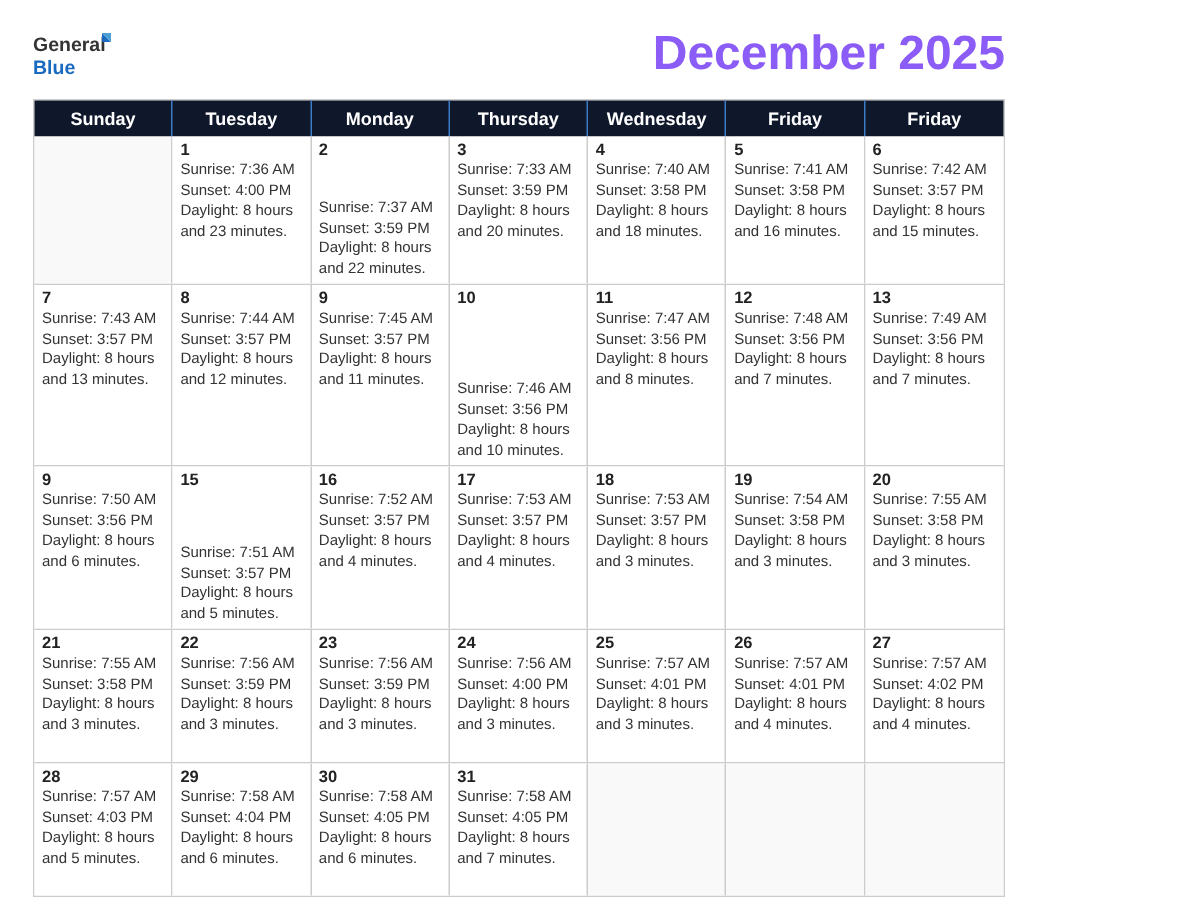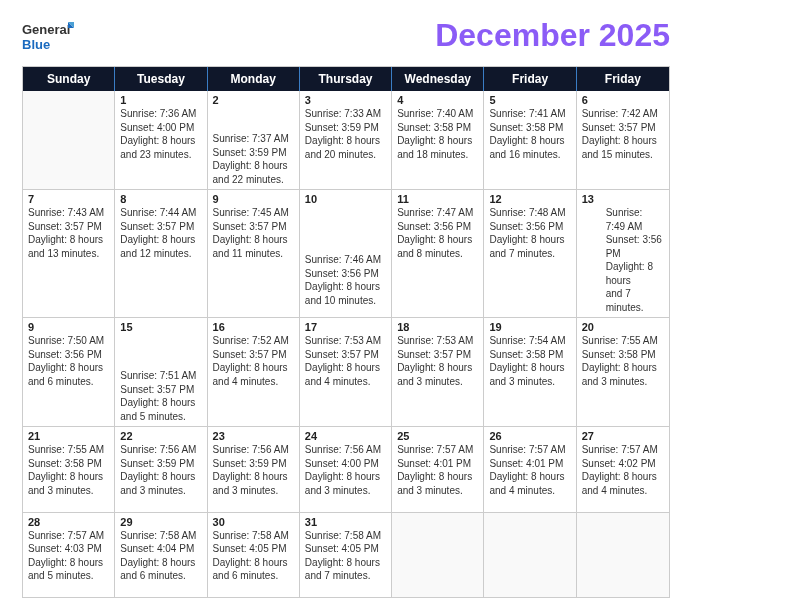--- a/index.html
+++ b/index.html
@@ -209,21 +209,21 @@
           </div>
           <div class="cal-cell">
             <div class="day-num">12</div>
             <div class="cell-text" style="white-space: pre-line;">Sunrise: 7:48 AM
 Sunset: 3:56 PM
 Daylight: 8 hours
 and 7 minutes.</div>
           </div>
           <div class="cal-cell">
             <div class="day-num">13</div>
-            <div class="cell-text" style="white-space: pre-line; margin-left: 24px;">Sunrise: 7:49 AM
+            <div class="cell-text" style="white-space: pre-line;">Sunrise: 7:49 AM
 Sunset: 3:56 PM
 Daylight: 8 hours
 and 7 minutes.</div>
           </div>
         </div>
         <div class="cal-row">
           <div class="cal-cell">
             <div class="day-num">9</div>
             <div class="cell-text" style="white-space: pre-line;">Sunrise: 7:50 AM
 Sunset: 3:56 PM

